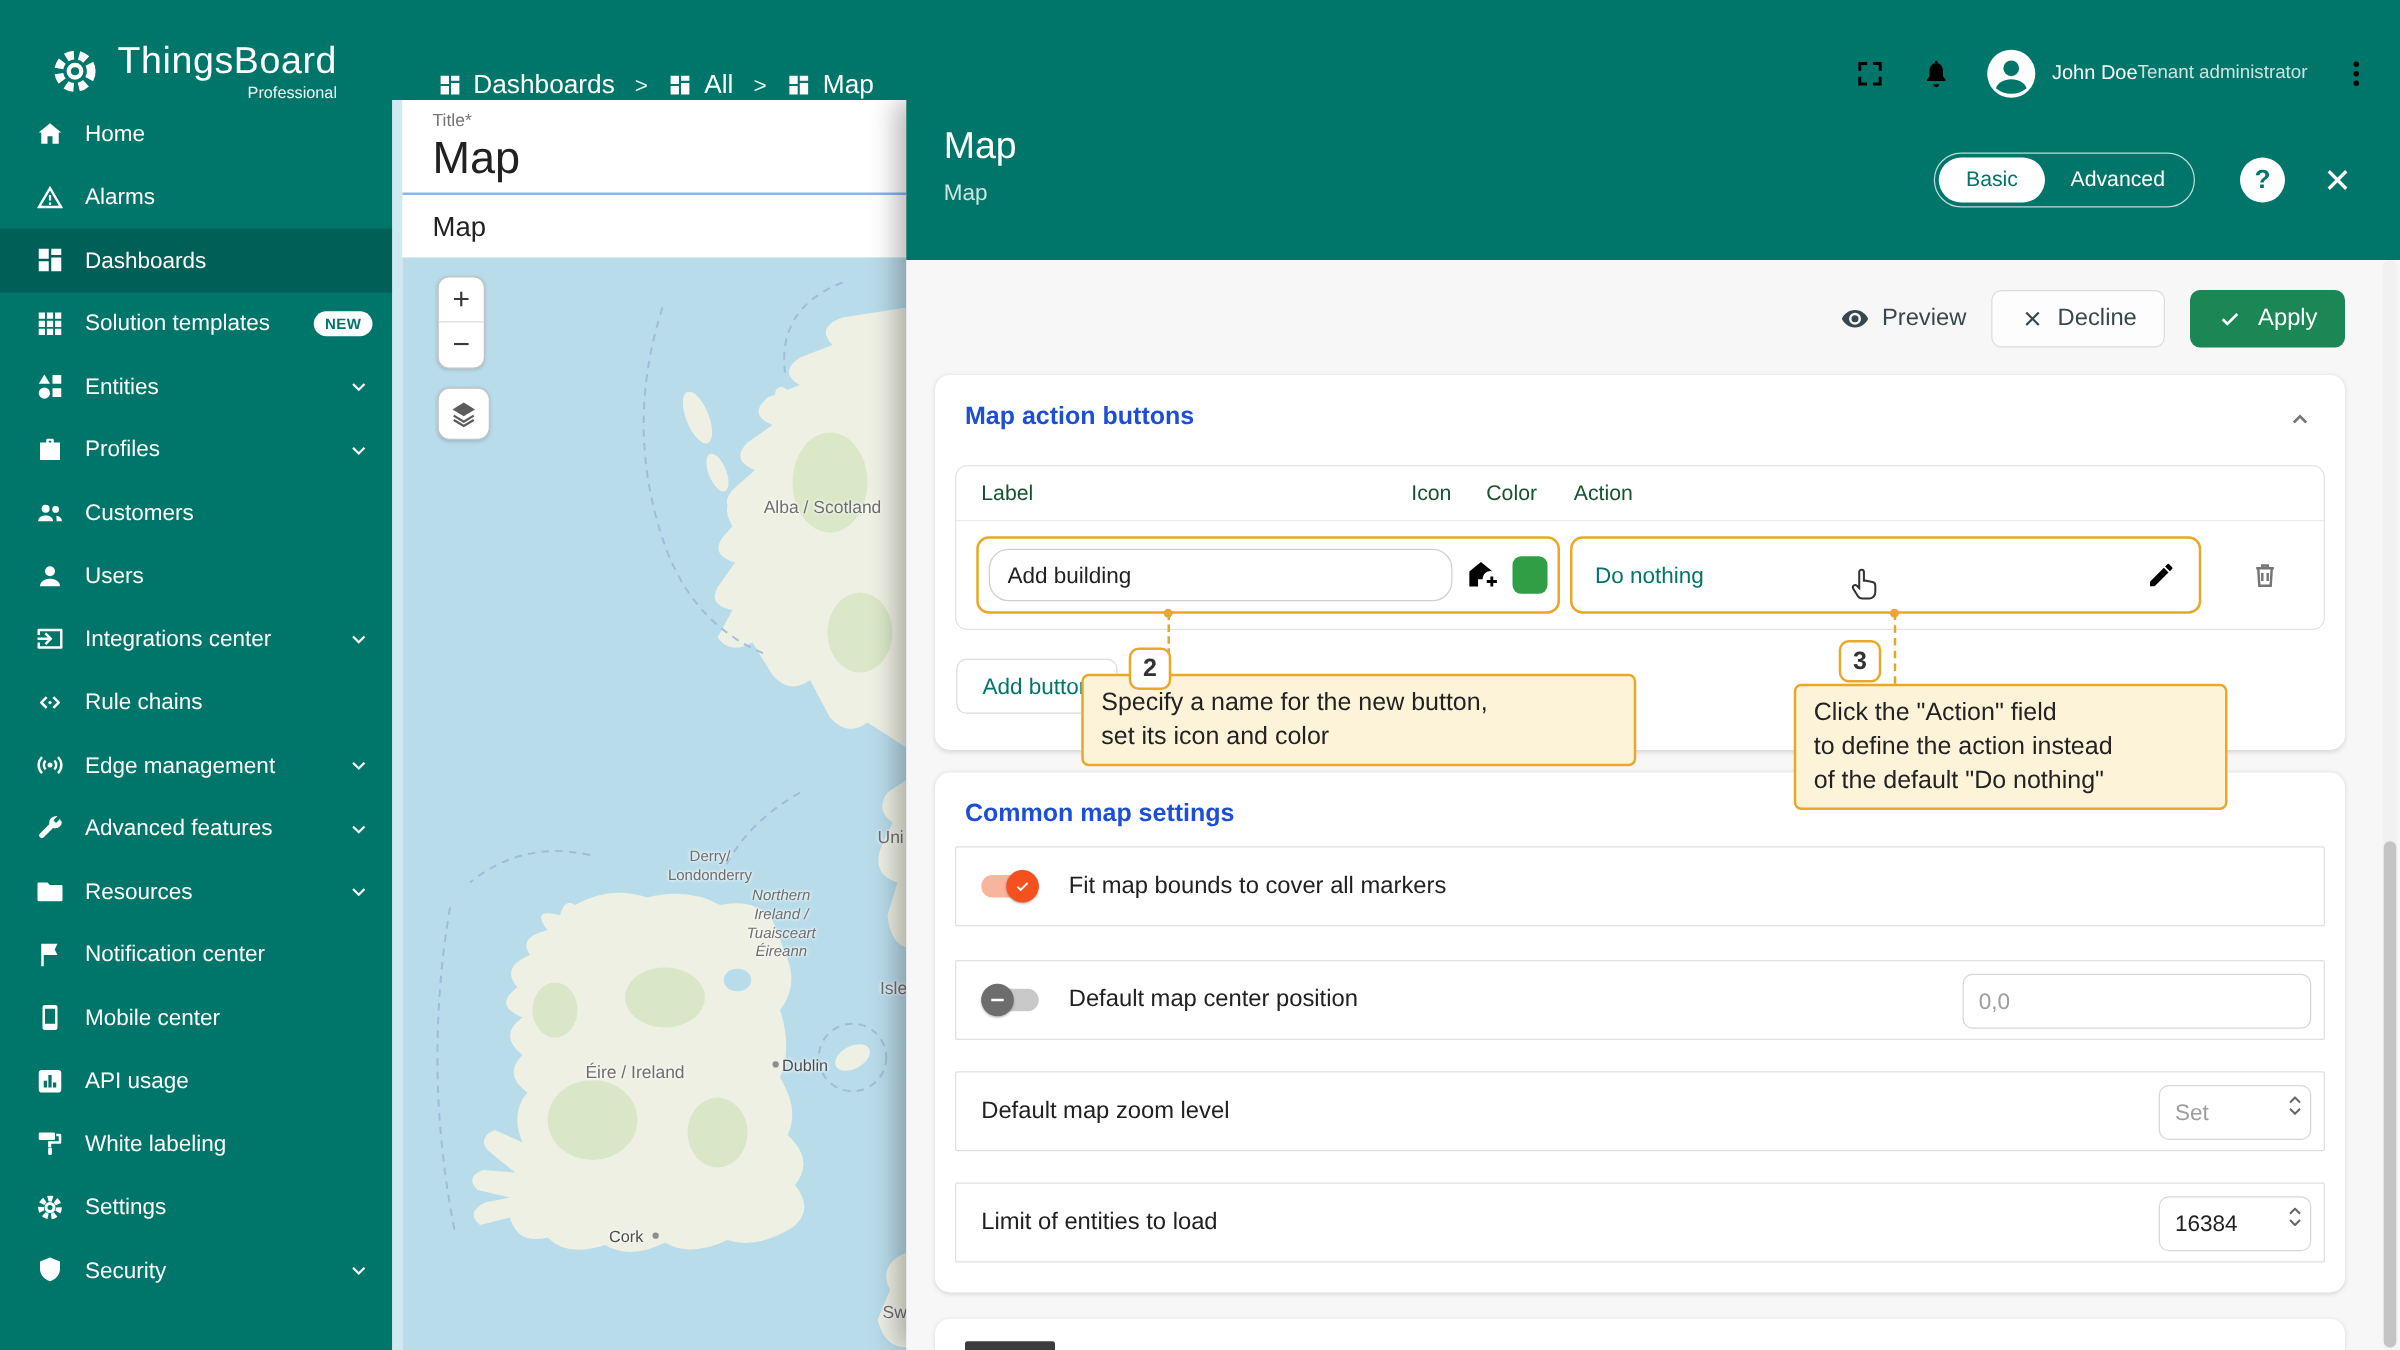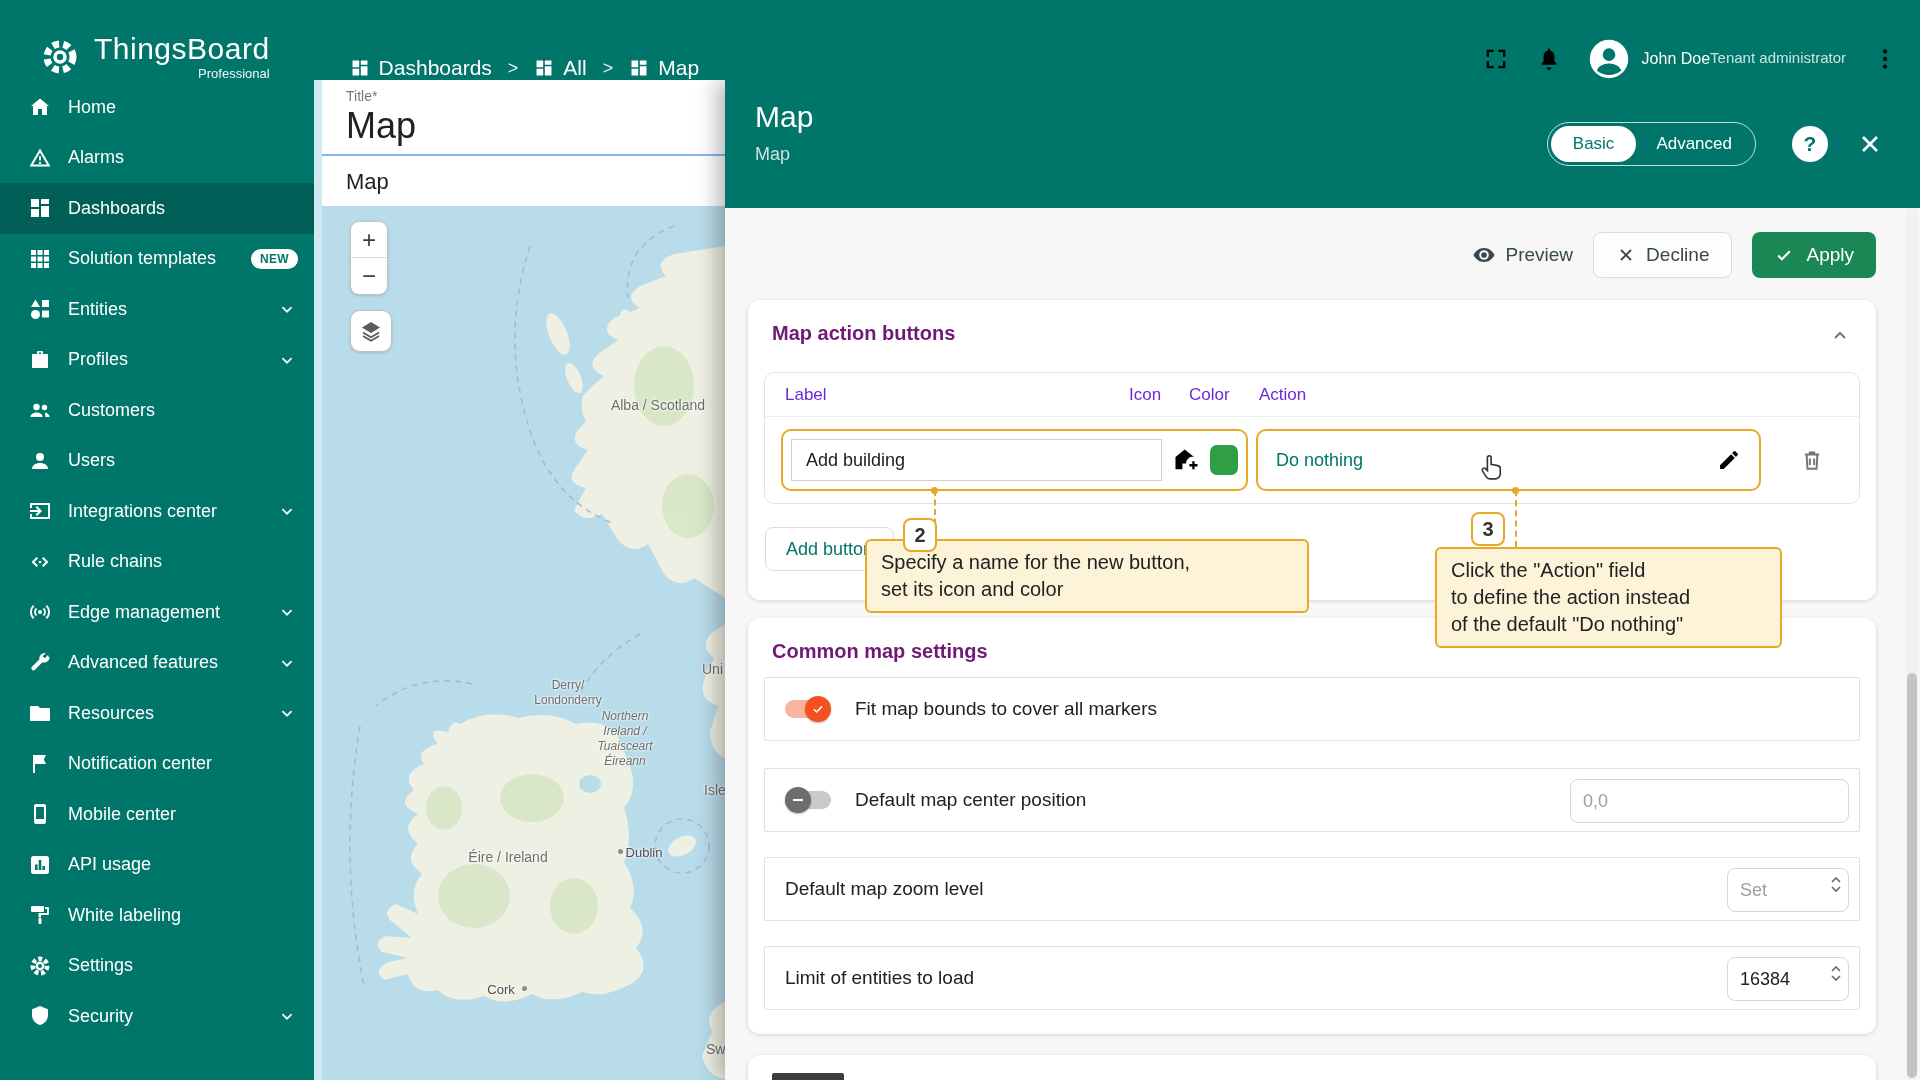--- a/index.html
+++ b/index.html
@@ -63,31 +63,31 @@
   .close-btn{position:absolute;right:36px;top:50px;width:28px;height:28px;color:#fff;cursor:pointer}
 
   .drawer-body{position:absolute;left:0;top:128px;right:0;bottom:0;overflow:hidden}
   .action-row{position:absolute;top:24px;right:44px;display:flex;align-items:center;gap:20px;z-index:2}
   .btn-preview{display:flex;align-items:center;gap:10px;font-size:19px;color:#37474f;cursor:pointer}
   .btn-decline{height:46px;display:flex;align-items:center;gap:10px;padding:0 22px;border:1px solid #dcdcdc;border-radius:8px;background:#fdfdfd;font-size:19px;color:#37474f;cursor:pointer}
   .btn-apply{height:46px;display:flex;align-items:center;gap:12px;padding:0 22px;border-radius:8px;background:#1a8754;color:#fff;font-size:19px;font-weight:500;cursor:pointer}
 
   .card{position:absolute;left:23px;width:1128px;background:#fff;border-radius:12px;box-shadow:0 1px 4px rgba(0,0,0,.14)}
   .card1{top:92px;height:300px}
-  .card-title{position:absolute;left:24px;top:22px;font-size:20px;font-weight:bold;color:#701a75}
+  .card-title{position:absolute;left:24px;top:22px;font-size:20px;font-weight:bold;color:#1d4ed8}
   .collapse{position:absolute;right:24px;top:24px;width:24px;height:24px;color:#757575;cursor:pointer}
   .abtable{position:absolute;left:16px;right:16px;top:72px;height:132px;border:1px solid #e3e3e3;border-radius:10px}
-  .t-head{position:relative;height:44px;border-bottom:1px solid #ececec;color:#6d28d9;font-size:17px}
+  .t-head{position:relative;height:44px;border-bottom:1px solid #ececec;color:#14532d;font-size:17px}
   .t-head span{position:absolute;top:12px}
   .th-label{left:20px}.th-icon{left:364px}.th-color{left:424px}.th-action{left:494px}
   .t-row{position:relative;height:86px}
   .hl-group{position:absolute;top:12px;height:62px;border:2px solid #e9a825;border-radius:10px;background:#fff;display:flex;align-items:center}
   .grp-label{left:16px;width:467px;padding:0 8px;gap:10px}
   .grp-action{left:491px;width:505px;padding:0 18px;cursor:pointer}
-  .label-input{width:398px;height:42px;border:1px solid #cfcfcf;border-radius:0;padding:0 14px;font-size:18px;color:#212121;font-family:"Liberation Sans",sans-serif;outline:none}
+  .label-input{width:398px;height:42px;border:1px solid #cfcfcf;border-radius:16px;padding:0 14px;font-size:18px;color:#212121;font-family:"Liberation Sans",sans-serif;outline:none}
   .addhome{width:30px;height:30px;color:#2f9e44;cursor:pointer}
   .swatch{width:30px;height:30px;border-radius:7px;background:#2f9e44;cursor:pointer}
   .action-val{font-size:18px;font-weight:400;color:#00756a}
   .pencil{margin-left:auto;width:24px;height:24px;color:#00695c;cursor:pointer}
   .trash{position:absolute;right:34px;top:30px;width:26px;height:26px;color:#757575;cursor:pointer}
   .add-btn{position:absolute;left:17px;top:227px;height:44px;display:flex;align-items:center;padding:0 20px;border:1px solid #dcdcdc;border-radius:8px;background:#fff;color:#00756a;font-size:18px;font-weight:500;cursor:pointer}
 
   .dash-line{position:absolute;width:0;border-left:2px dashed #e2a62a;z-index:4}
   .dash-dot{position:absolute;width:7px;height:7px;border-radius:50%;background:#e9a825;z-index:5}
   .step-badge{position:absolute;width:34px;height:34px;background:#fff;border:2px solid #e9a825;border-radius:8px;display:flex;align-items:center;justify-content:center;font-size:20px;font-weight:bold;color:#333;z-index:6}

